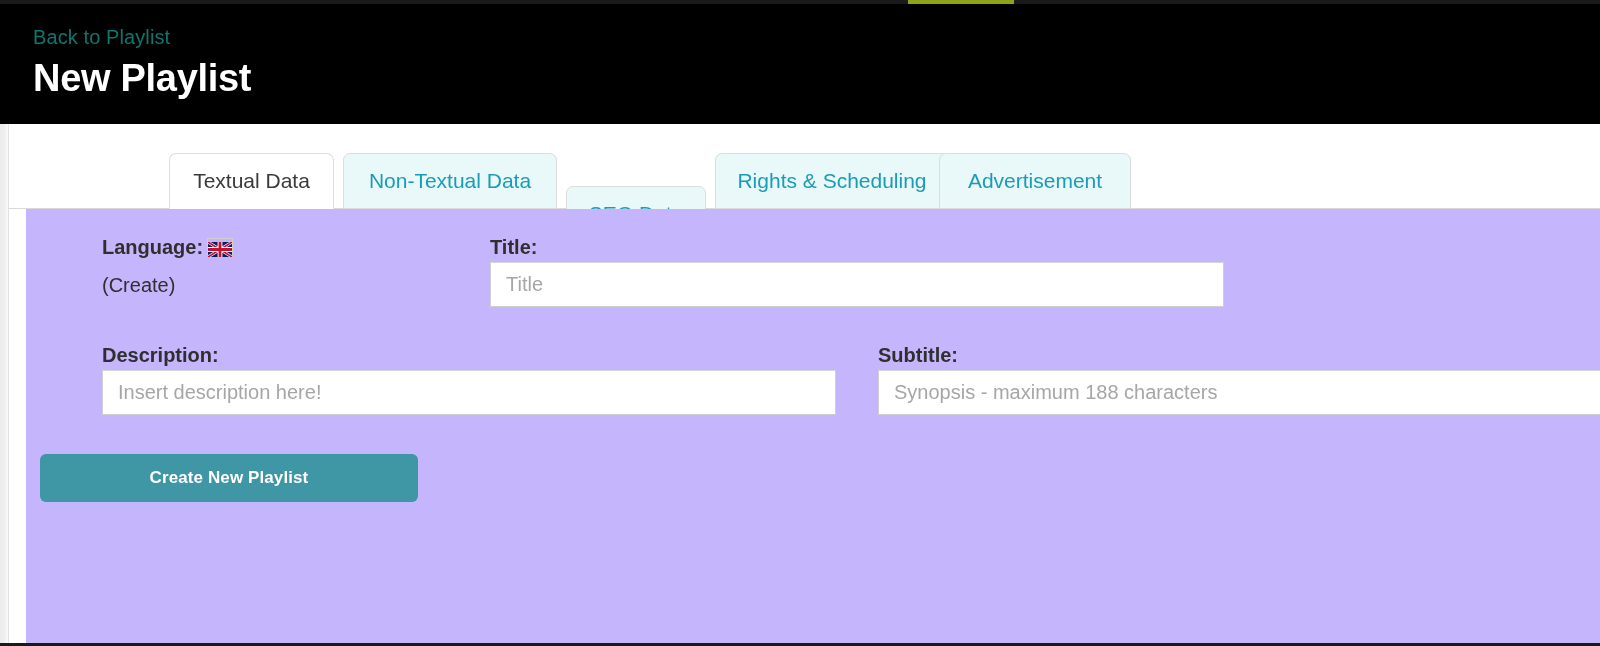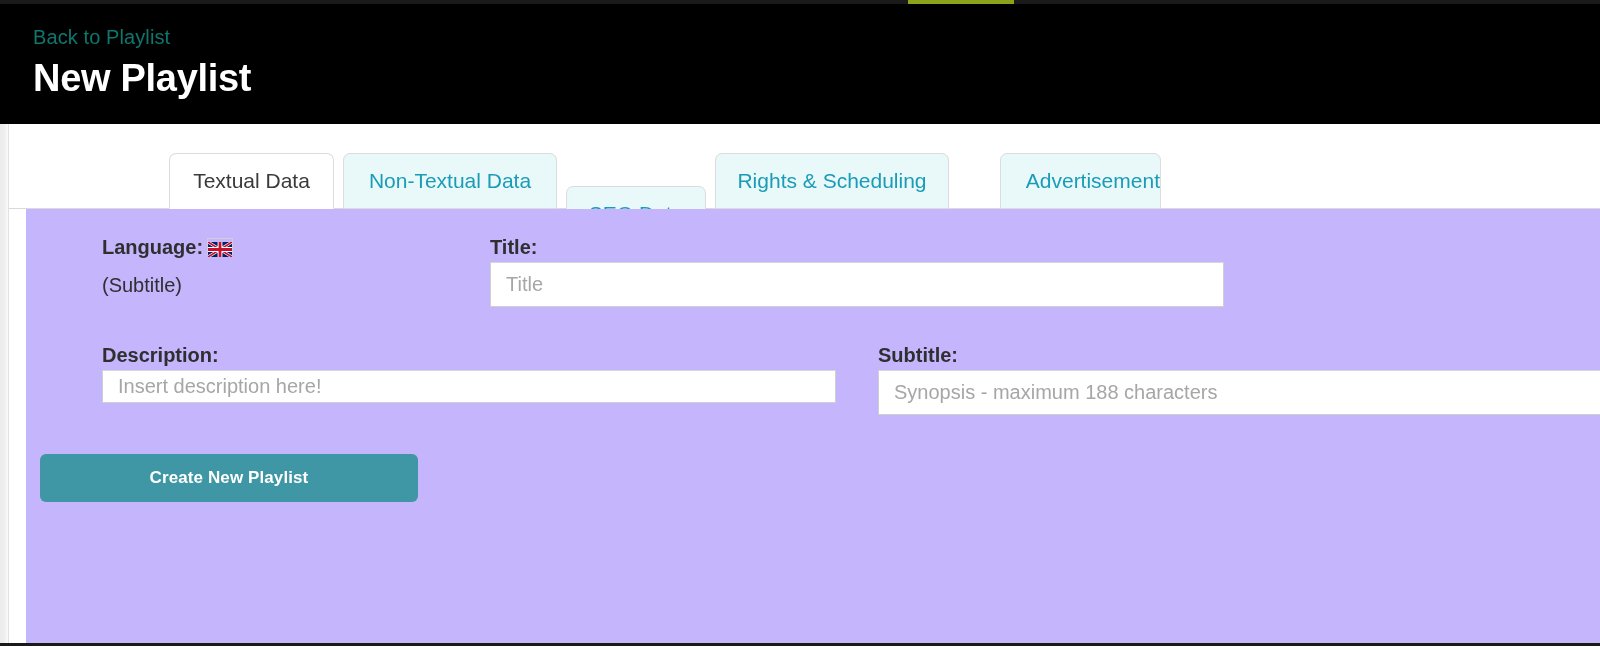--- a/index.html
+++ b/index.html
@@ -219,45 +219,45 @@
       </div>
       <div class="tab" style="left:334px; width:214px;">
         <span>Non-Textual Data</span>
       </div>
       <div class="tab" style="left:557px; width:140px;margin-top:33px;">
         <span>SEO Data</span>
       </div>
       <div class="tab" style="left:706px; width:234px;">
         <span>Rights &amp; Scheduling</span>
       </div>
-      <div class="tab" style="left:991px; width:161px;justify-content:flex-end;">
+      <div class="tab" style="left:930px; width:192px;">
         <span>Advertisement</span>
       </div>
     </div>
 
     <div class="panel">
 
       <div class="field-label" style="left:76px; top:27px;">
         <span>Language:</span><span class="flag-uk">
           <svg width="24" height="15" viewBox="0 0 60 36" preserveAspectRatio="none">
             <rect width="60" height="36" fill="#012169"></rect>
             <path d="M0,0 L60,36 M60,0 L0,36" stroke="#ffffff" stroke-width="7"></path>
             <path d="M0,0 L60,36 M60,0 L0,36" stroke="#C8102E" stroke-width="4"></path>
             <path d="M30,0 L30,36 M0,18 L60,18" stroke="#ffffff" stroke-width="12"></path>
             <path d="M30,0 L30,36 M0,18 L60,18" stroke="#C8102E" stroke-width="7"></path>
           </svg>
         </span>
       </div>
-      <div class="lang-sub" style="left:76px; top:65px;">(Subtitle)</div>
+      <div class="lang-sub" style="left:76px; top:65px;">(Create)</div>
 
       <div class="field-label" style="left:464px; top:27px;">Title:</div>
       <input class="text-input" style="left: 464px; top: 53px; width: 734px; height: 45px;" type="text" placeholder="Title">
 
       <div class="field-label" style="left:76px; top:135px;">Description:</div>
-      <input class="text-input" style="left: 76px; top: 161px; width: 734px; height: 33px;" type="text" placeholder="Insert description here!">
+      <input class="text-input" style="left: 76px; top: 161px; width: 734px; height: 45px;" type="text" placeholder="Insert description here!">
 
       <div class="field-label" style="left:852px; top:135px;">Subtitle:</div>
       <input class="text-input" style="left: 852px; top: 161px; width: 734px; height: 45px;" type="text" placeholder="Synopsis - maximum 188 characters">
 
       <button class="primary-btn" style="left:14px; top:245px; width:378px; height:48px;">Create New Playlist</button>
 
     </div>
   </div>
 </div>
 

